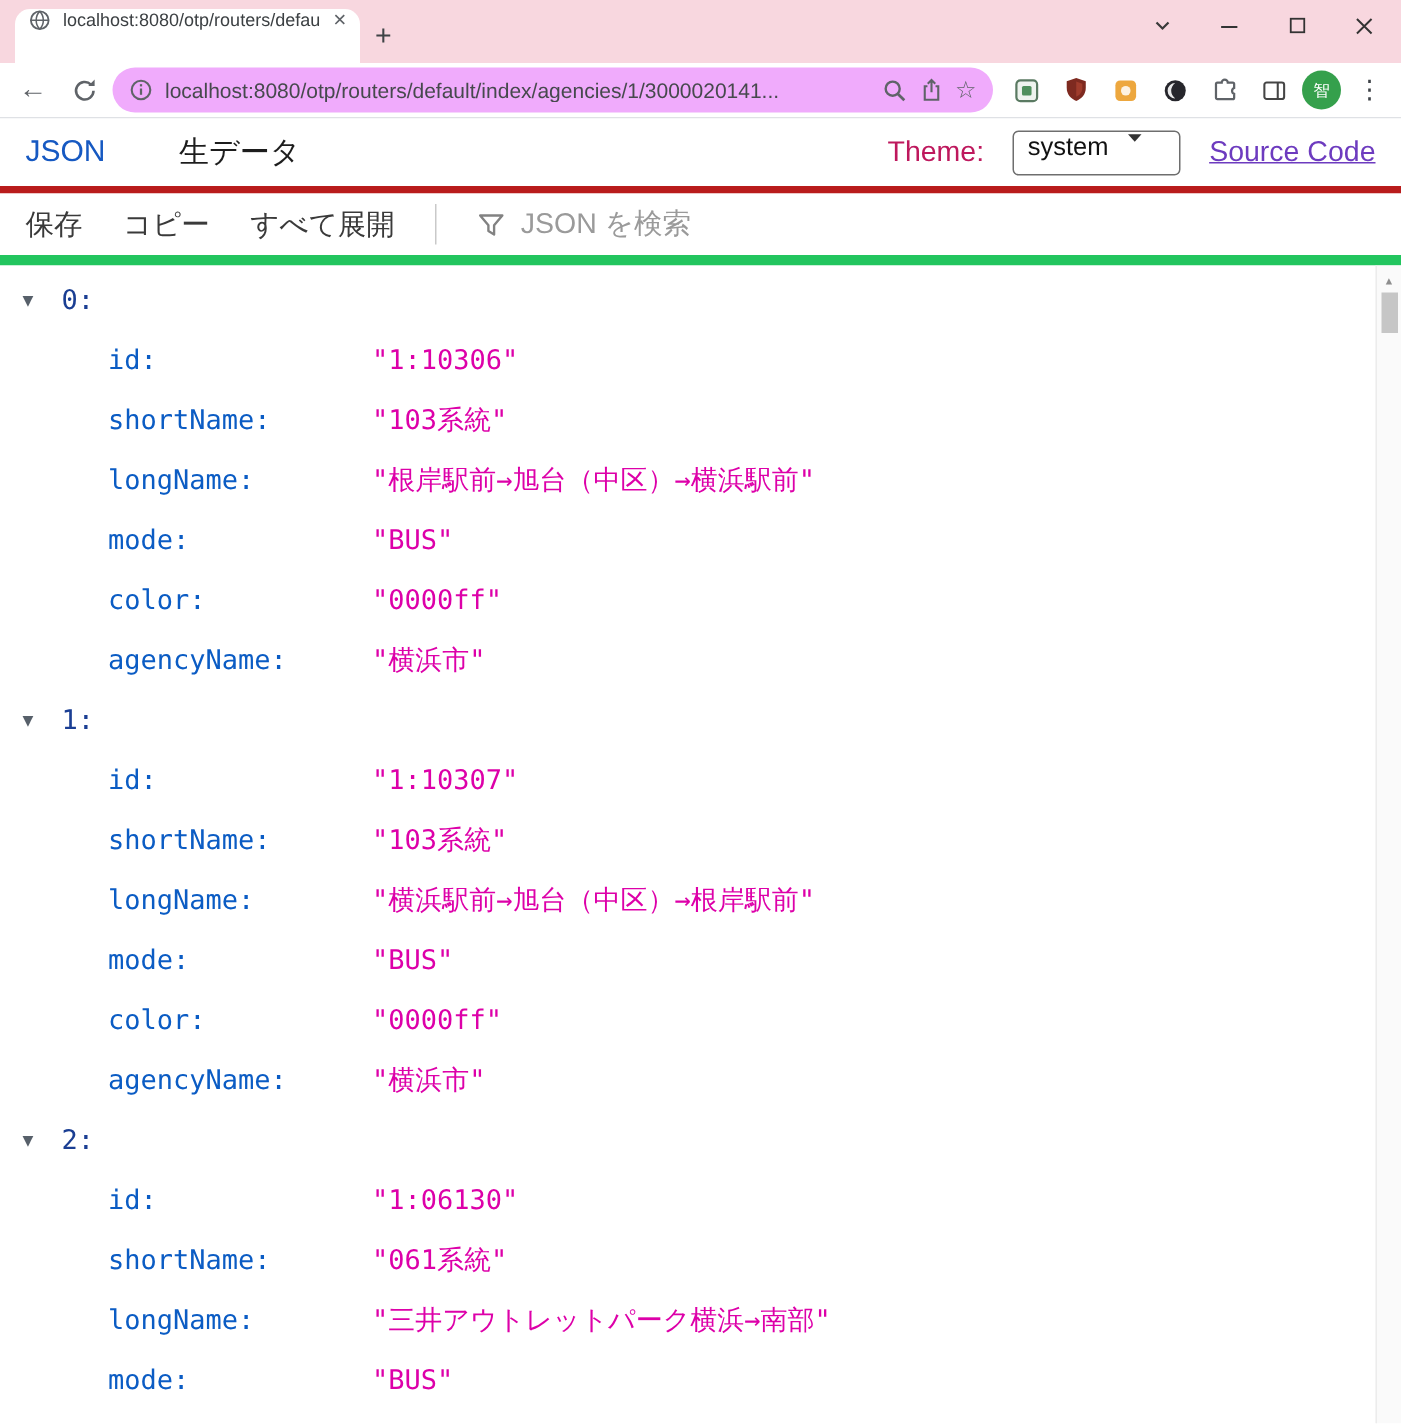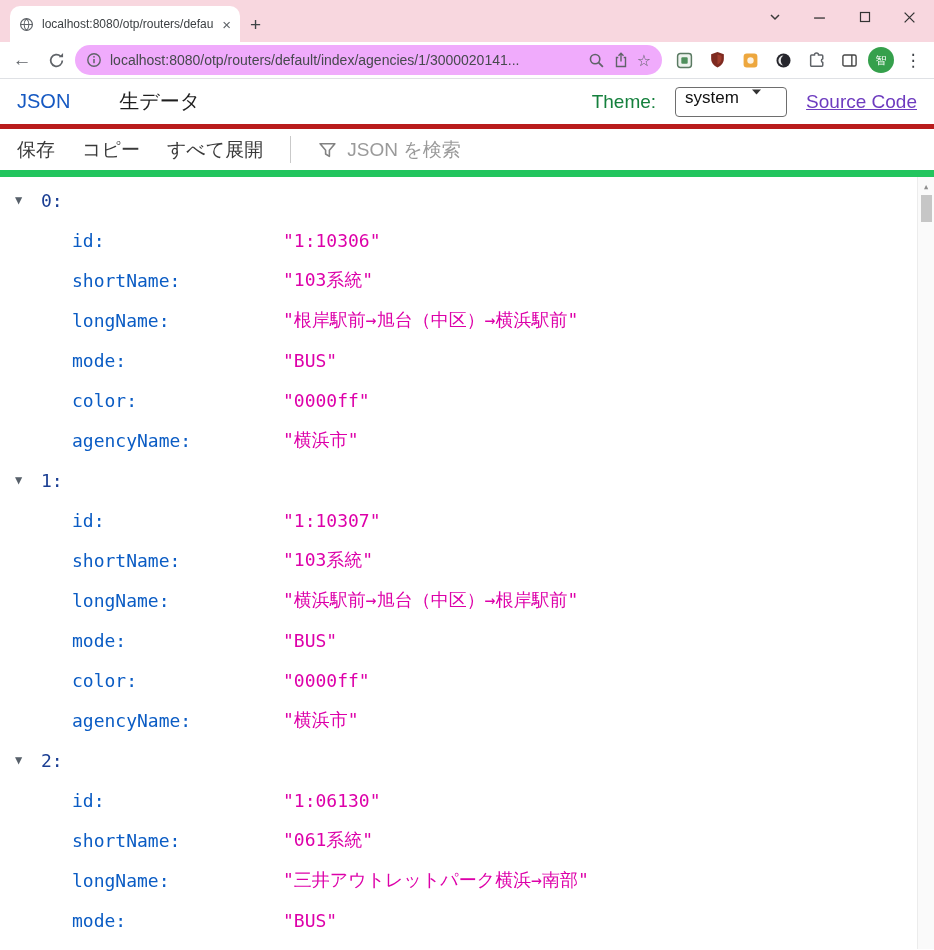--- a/index.html
+++ b/index.html
@@ -7,21 +7,21 @@
     --c-link:#6d3bbf; --c-tab_active:#1659c2;
   }
   *{box-sizing:border-box; margin:0; padding:0;}
   body{width:934px; height:950px; overflow:hidden; background:#fff;
        font-family:"Liberation Sans","DejaVu Sans",sans-serif;}
 
   
   .titlebar{height:42px; background:var(--c-titlebar); position:relative;
             display:flex; align-items:flex-end;}
   .btab{margin-left:10px; width:230px; height:36px; background:#fff;
-        border-radius:10px 10px 0 0; display:flex; align-items:center;
+        border-radius:10px 10px 0 0; display:flex; align-items:flex-start;
         padding:0 9px; gap:8px;}
   .btab-title{flex:1; font-size:12px; color:#3c4043; white-space:nowrap; overflow:hidden;}
   .btab-close{color:#5f6368; font-size:15px; line-height:1; cursor:default;}
   .newtab{margin:0 0 8px 10px; font-size:19px; color:#3f4346; line-height:1;}
   .win-controls{position:absolute; right:2px; top:0; height:34px; display:flex; align-items:center;}
   .win-btn{width:45px; height:34px; display:grid; place-items:center;}
 
   
   .addrbar{height:37px; background:#fff; display:flex; align-items:center;
            padding:0 7px; gap:4px; border-bottom:1px solid #dfe1e5;}
@@ -38,41 +38,41 @@
           font-size:11px; display:grid; place-items:center;}
   .menu-dots{font-size:17px; color:#3e4247;}
 
   
   .vheader{height:50px; background:#fff; border-bottom:5px solid #b91c1c;
            display:flex; align-items:center; padding:0 17px;}
   .vtab{font-size:20px; margin-right:49px;}
   .vtab.active{color:var(--c-tab_active);}
   .vtab.inactive{color:#1d1d1d;}
   .vh-right{margin-left:auto; display:flex; align-items:center; gap:19px;}
-  .theme-label{font-size:19px; color:#15803d;}
+  .theme-label{font-size:19px; color:#be185d;}
   .theme-select{height:30px; min-width:112px; border:1px solid #6e6e6e; border-radius:4px;
                 background:#fff; display:flex; gap:12px;
                 padding:0 9px; font-size:17px; color:#111;}
   .source-link{font-size:19px; color:var(--c-link); text-decoration:underline;}
 
   
   .vtoolbar{height:48px; background:#fff; border-bottom:7px solid #22c55e;
             display:flex; align-items:center; padding:0 17px; gap:27px;
             font-size:19px; color:#3a3a3a;}
   .tb-sep{width:1px; height:27px; background:#c9c9c9;}
   .tb-search{display:flex; align-items:center; gap:10px;}
   .tb-search input{border:0; outline:0; font-size:19px; width:300px; color:#333;
                    font-family:"Liberation Sans","DejaVu Sans",sans-serif; background:transparent;}
   .tb-search input::placeholder{color:#9a9a9a; opacity:1;}
 
   
   .content{position:relative; height:772px; padding-top:3px; background:#fff;
            font-family:"DejaVu Sans Mono","Liberation Mono",monospace; font-size:18px;
            overflow:hidden;}
-  .row{height:40px; display:flex; align-items:center;gap:35px;}
+  .row{height:40px; display:flex; align-items:center;}
   .entry-row{padding-left:15px; gap:12px;}
   .tri{color:#57606a; font-size:12px; width:14px; flex:0 0 14px;}
   .idx{color:var(--c-index);}
   .field-row{padding-left:72px;}
   .k{color:var(--c-key); flex:0 0 176px; width:176px;}
   .v{color:var(--c-string); white-space:nowrap;}
 
   
   .scrollbar{position:absolute; top:0; right:0; bottom:0; width:17px; background:#fafafa;
              border-left:1px solid #ececec; display:flex; flex-direction:column; align-items:center;

